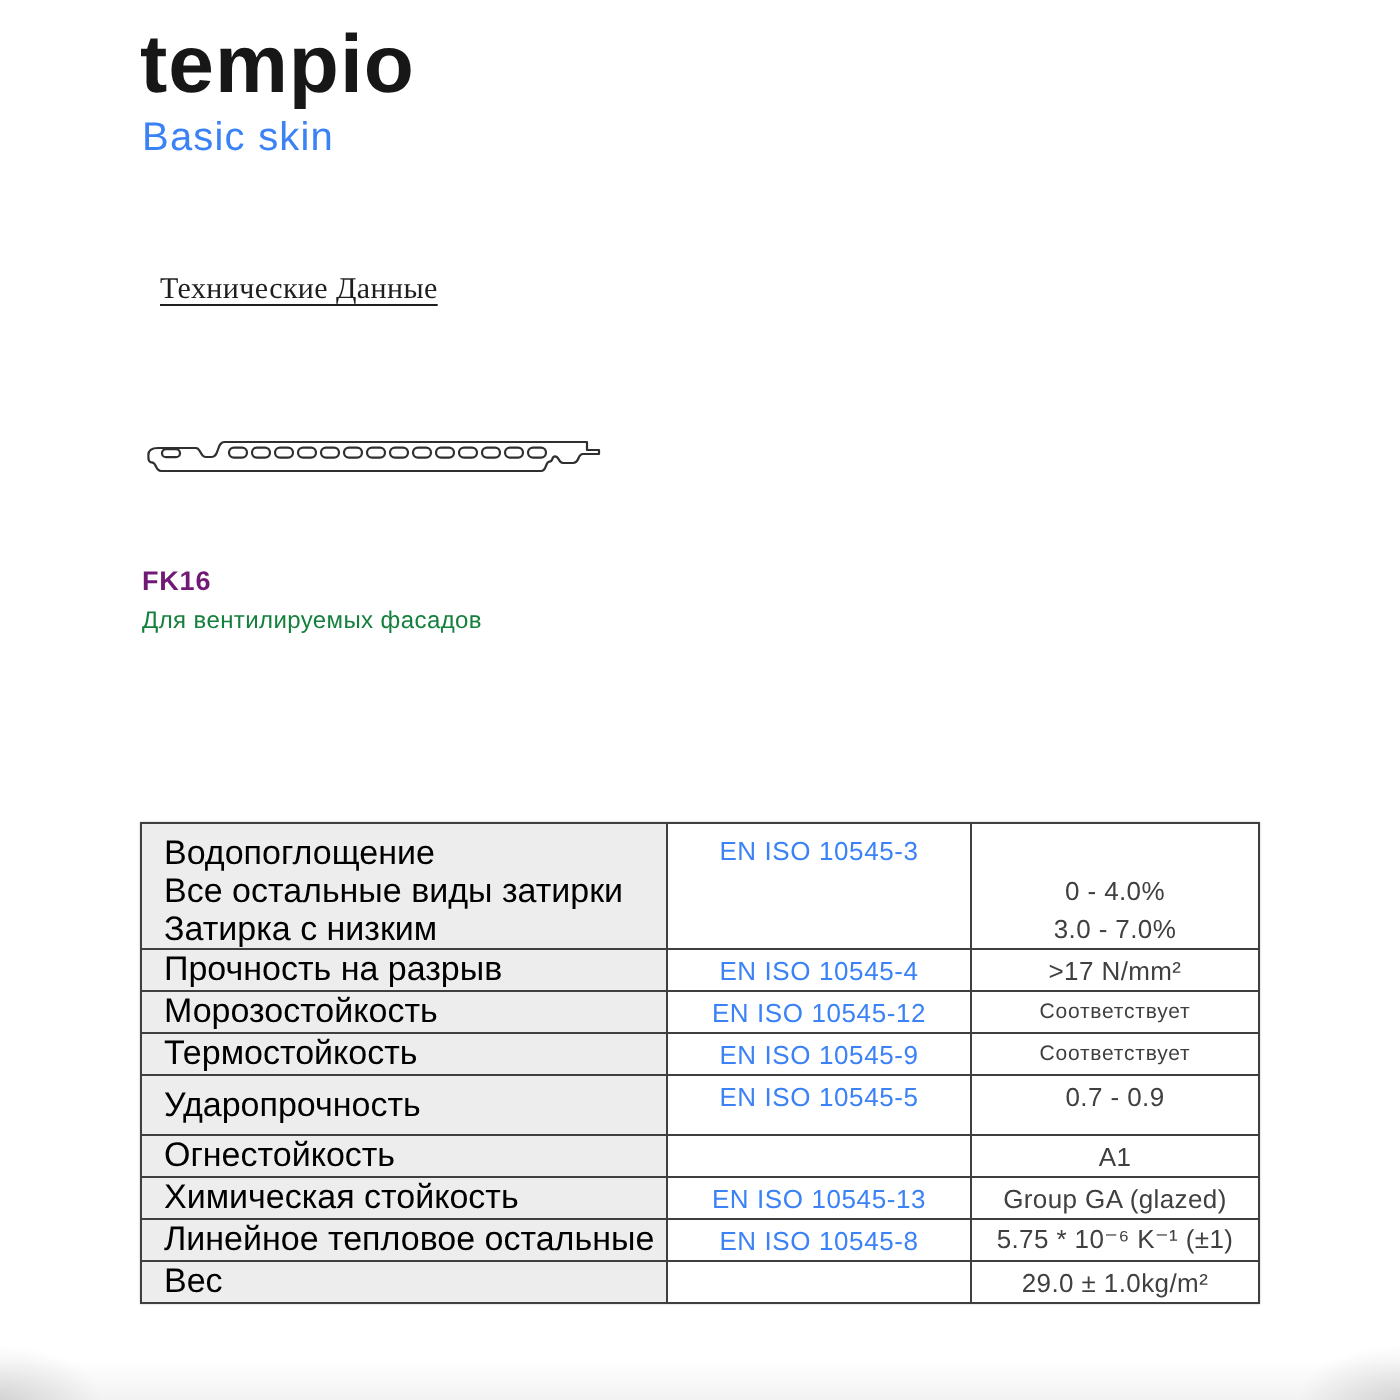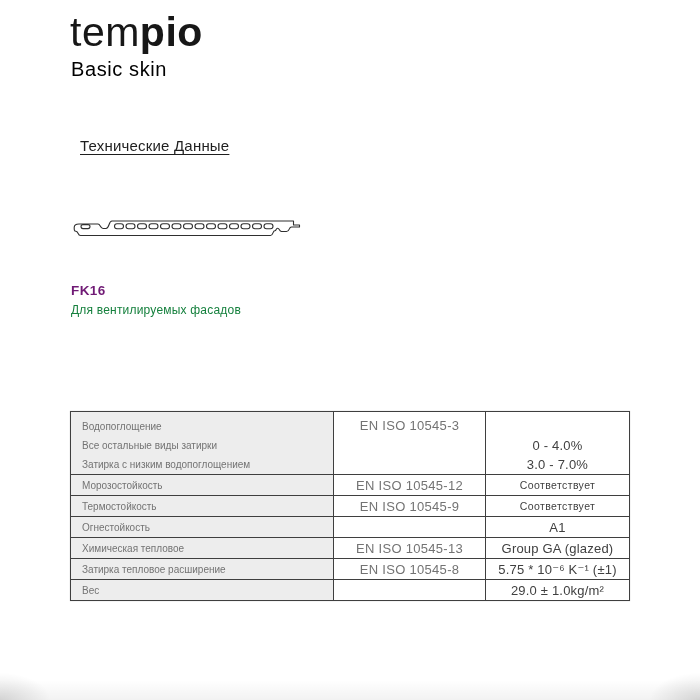--- a/index.html
+++ b/index.html
@@ -7,33 +7,34 @@
     position:relative; width:700px; height:700px; background:#ffffff;
     font-family:"Liberation Sans","DejaVu Sans",sans-serif; overflow:hidden;
     color:#1f1f1f;
   }
 
   
   .logo {
     position:absolute; left:70px; top:10px;
     font-size:41px; line-height:1.1; letter-spacing:0.5px; color:#171717;
   }
-  .logo .lg-bold  { font-weight:400;margin-top:24px; }
+  .logo .lg-bold  { font-weight:700;margin-top:24px; }
   .logo .lg-light { font-weight:700; }
   .subtitle {
     position:absolute; left:71px; top:58px;
-    font-size:20px; letter-spacing:0.6px; color:#000000;
+    font-size:20px; letter-spacing:0.6px; color:#3b82f6;
   }
 
   
   .heading {
     position:absolute; left:80px; top:137px;
     font-size:15px; color:#1e1e1e;
     text-decoration:underline; text-underline-offset:3px;
     letter-spacing:0.2px;
+    font-family:Liberation Serif, serif;
   }
 
   
   .drawing { position:absolute; left:72px; top:215px; }
   .drawing svg { display:block; }
 
   
   .prod-code {
     position:absolute; left:71px; top:283px;
     font-size:13.5px; font-weight:600; letter-spacing:0.4px; color:#701a75;
@@ -50,25 +51,25 @@
     box-shadow:0 0 1px rgba(0,0,0,0.25);
   }
   .trow {
     display:grid; grid-template-columns:263px 152px 1fr;
     border-bottom:1px solid #3f3f3f; min-height:20px;
   }
   .trow:last-child { border-bottom:none; }
   .c1 {
     background:#ededed; padding-left:11px; padding-right:4px;
     display:flex; align-items:center;
-    font-size:10px; color:#737373; border-right:1px solid #3f3f3f;
+    font-size:17px; color:#000000; border-right:1px solid #3f3f3f;
   }
   .c2 {
     display:flex; align-items:center; justify-content:center;
-    font-size:13px; color:#737373; letter-spacing:0.3px;
+    font-size:13px; color:#3b82f6; letter-spacing:0.3px;
     border-right:1px solid #3f3f3f; background:#fff;
   }
   .c3 {
     display:flex; align-items:center; justify-content:center;
     font-size:13px; color:#404040; letter-spacing:0.2px; background:#fff;
   }
   .c3.small-val { font-size:10.5px; color:#3f3f3f; letter-spacing:0.4px; }
 
   .r-first { min-height:60px; }
   .r-first .c1 { display:block; padding-top:5px; }
@@ -151,49 +152,59 @@
         <div class="tline">Затирка с низким водопоглощением</div>
       </div>
       <div class="c2">EN ISO 10545-3</div>
       <div class="c3">
         <div class="tline"></div>
         <div class="tline">0 - 4.0%</div>
         <div class="tline">3.0 - 7.0%</div>
       </div>
     </div>
 
+    <div class="trow">
+      <div class="c1">Прочность на разрыв</div>
+      <div class="c2">EN ISO 10545-4</div>
+      <div class="c3">&gt;17 N/mm²</div>
+    </div>
 
     <div class="trow">
       <div class="c1">Морозостойкость</div>
       <div class="c2">EN ISO 10545-12</div>
       <div class="c3 small-val">Соответствует</div>
     </div>
 
     <div class="trow">
       <div class="c1">Термостойкость</div>
       <div class="c2">EN ISO 10545-9</div>
       <div class="c3 small-val">Соответствует</div>
     </div>
 
+    <div class="trow r-tall">
+      <div class="c1">Ударопрочность</div>
+      <div class="c2">EN ISO 10545-5</div>
+      <div class="c3">0.7 - 0.9</div>
+    </div>
 
     <div class="trow">
       <div class="c1">Огнестойкость</div>
       <div class="c2"></div>
       <div class="c3">A1</div>
     </div>
 
 
     <div class="trow">
-      <div class="c1">Химическая тепловое</div>
+      <div class="c1">Химическая стойкость</div>
       <div class="c2">EN ISO 10545-13</div>
       <div class="c3">Group GA (glazed)</div>
     </div>
 
     <div class="trow">
-      <div class="c1">Затирка тепловое расширение</div>
+      <div class="c1">Линейное тепловое остальные</div>
       <div class="c2">EN ISO 10545-8</div>
       <div class="c3">5.75 * 10⁻⁶ K⁻¹ (±1)</div>
     </div>
 
     <div class="trow">
       <div class="c1">Вес</div>
       <div class="c2"></div>
       <div class="c3">29.0 ± 1.0kg/m²</div>
     </div>
 

